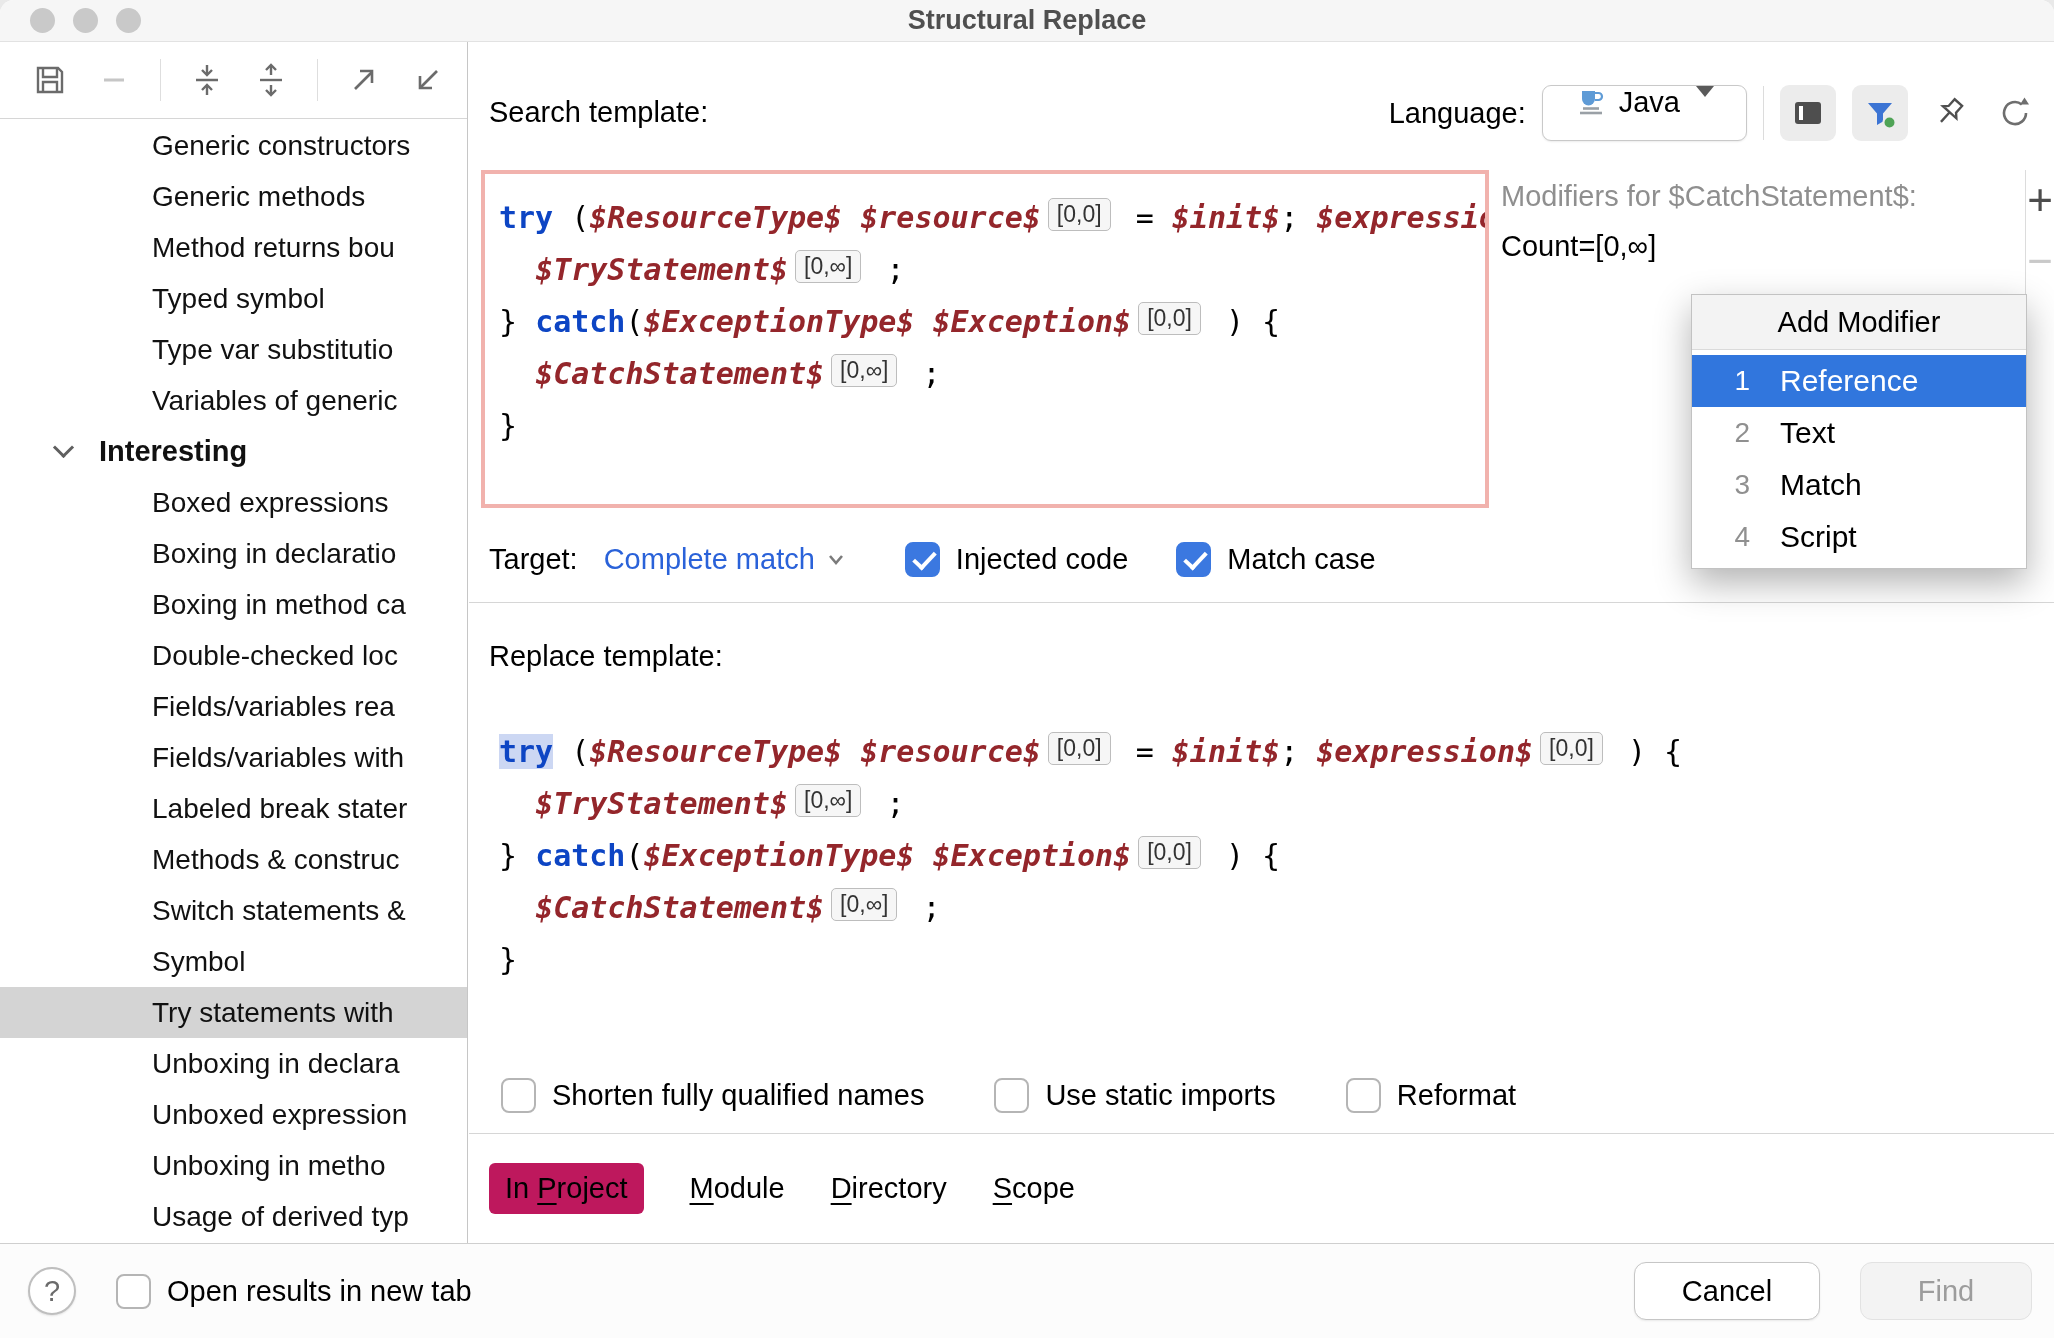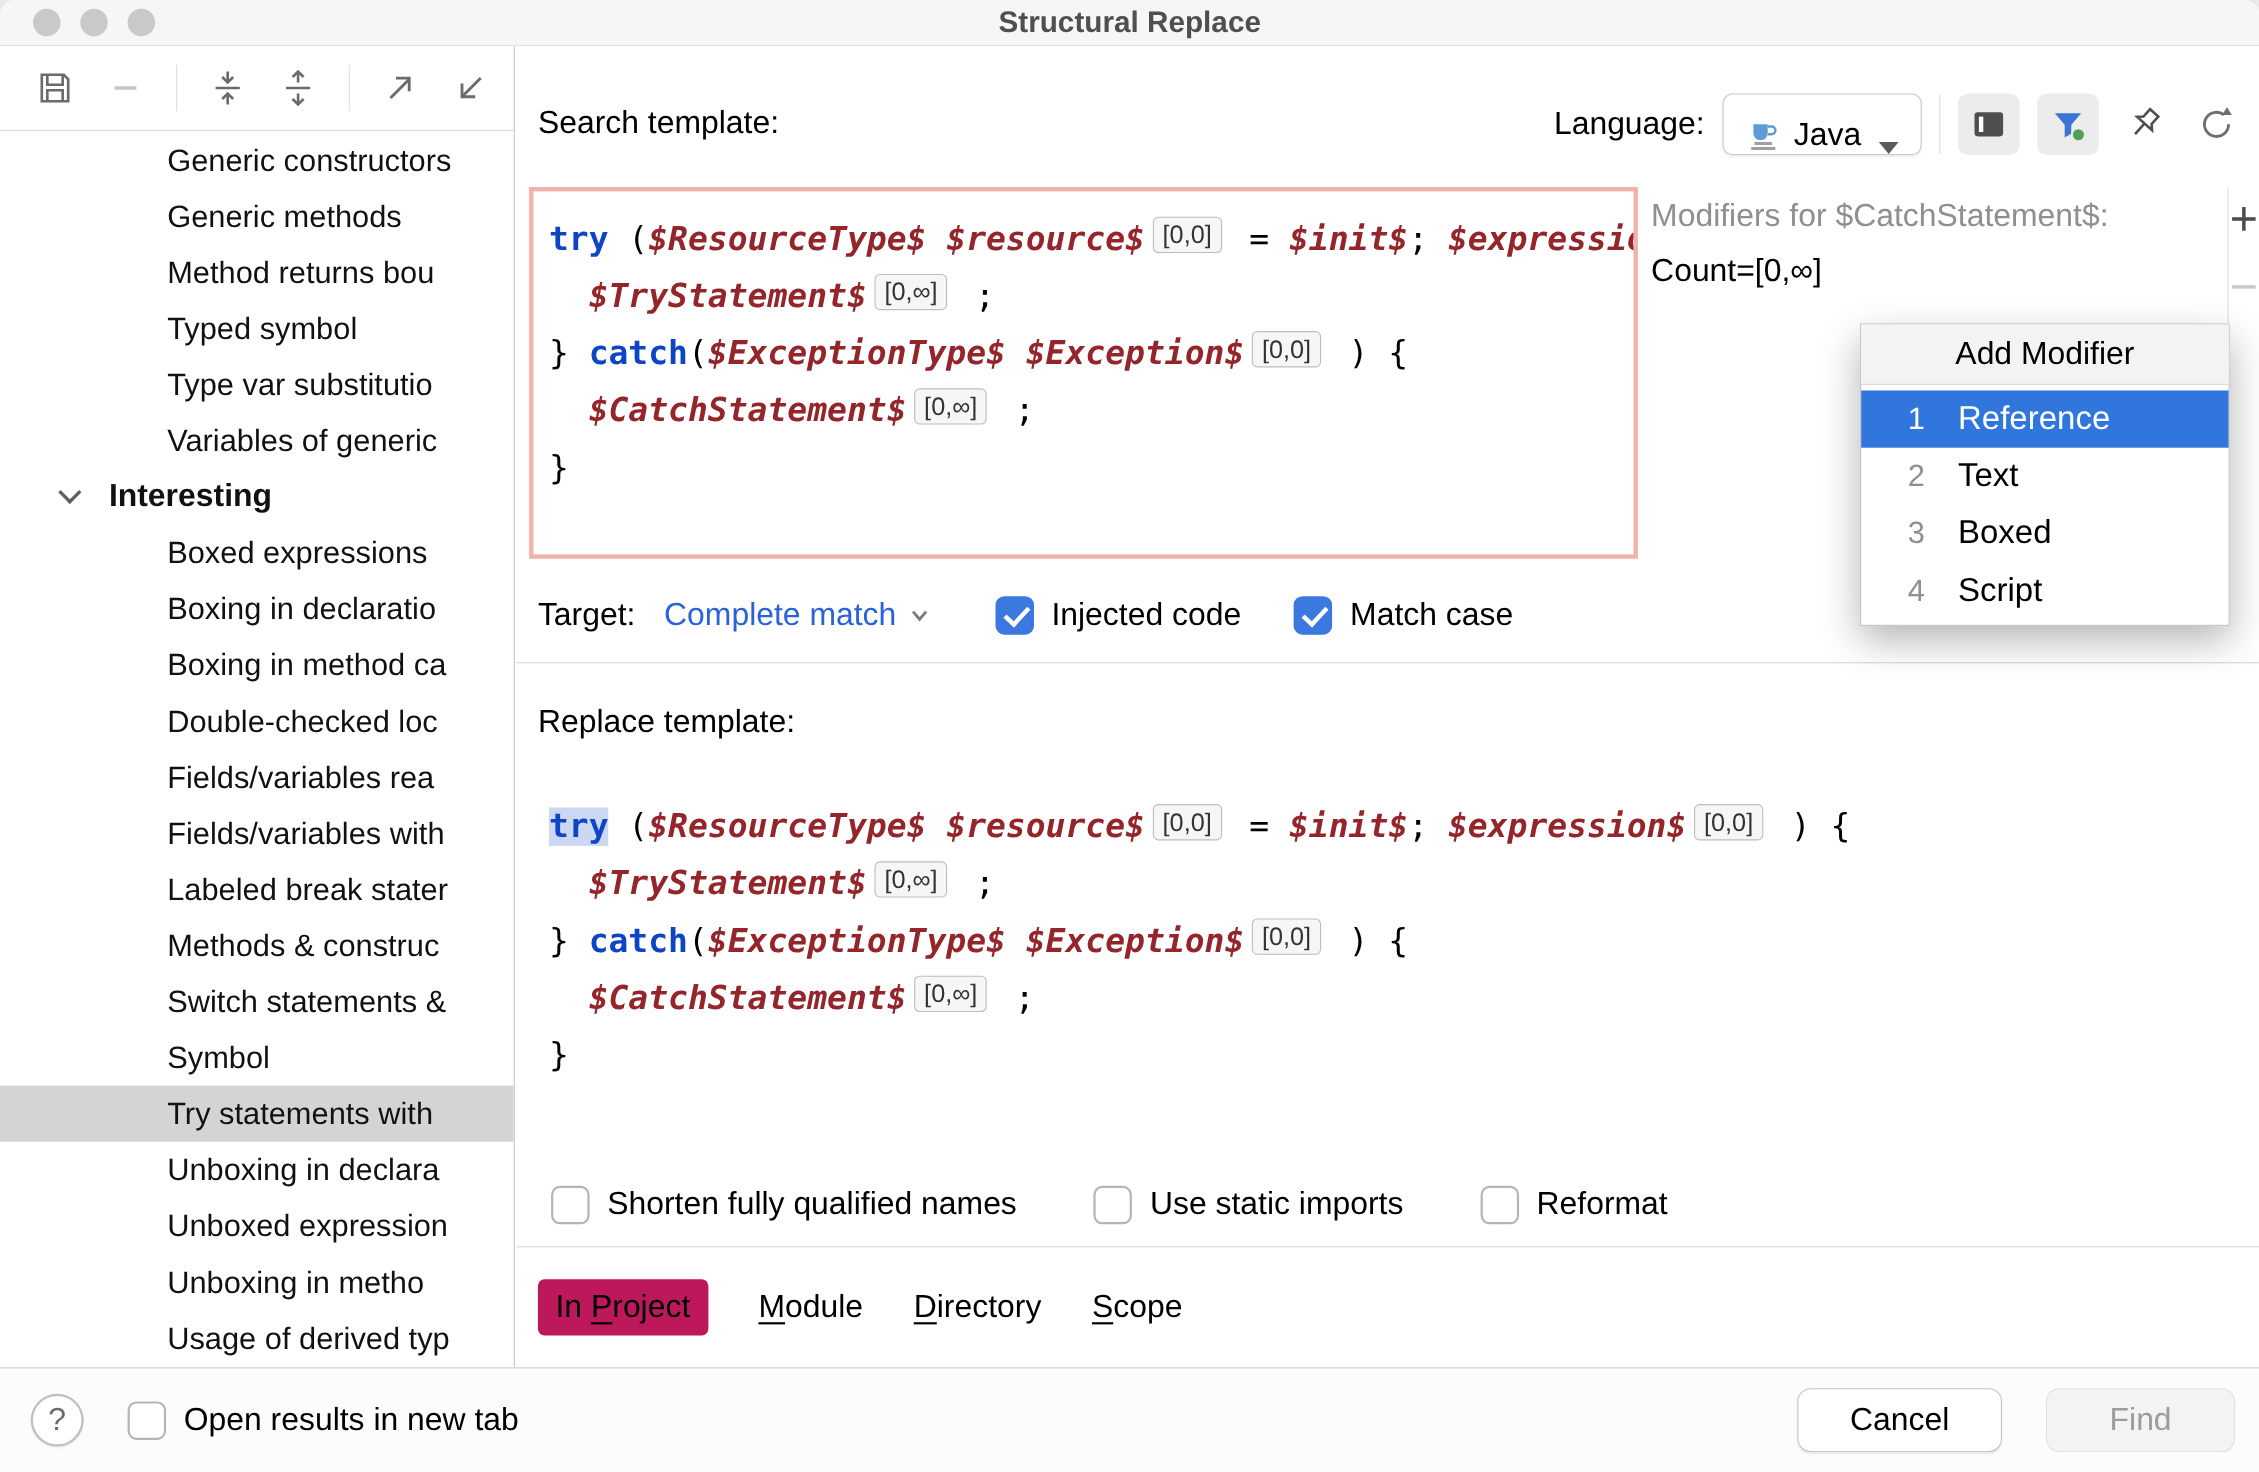--- a/index.html
+++ b/index.html
@@ -22,21 +22,21 @@
 .tree-row{height:51px;display:flex;align-items:center;padding-left:152px;white-space:nowrap;color:#111;cursor:default}
 .tree-row.group{padding-left:56px;font-weight:700;font-size:29px}
 .tree-row.selected{background:#d4d4d4}
 .chev{width:15px;height:15px;border-right:3px solid #5f5f5f;border-bottom:3px solid #5f5f5f;transform:rotate(45deg);margin-right:28px;margin-top:-8px;flex:none}
 
 
 .main{position:absolute;left:469px;top:42px;width:1585px;height:1201px;background:#fff}
 .label{font-size:29px;color:#000}
 .search-label{position:absolute;left:20px;top:54px}
 .lang-controls{position:absolute;right:14px;top:42px;display:flex;align-items:center;gap:16px;height:58px}
-.combo{height:56px;border:1px solid #c9c9c9;border-radius:9px;background:#fff;display:flex;align-items:flex-end;gap:12px;padding:0 20px;font-size:29px;box-shadow:0 1px 2px rgba(0,0,0,.08);cursor:pointer}
+.combo{height:56px;border:1px solid #c9c9c9;border-radius:9px;background:#fff;display:flex;align-items:flex-start;gap:12px;padding:0 32px;font-size:29px;box-shadow:0 1px 2px rgba(0,0,0,.08);cursor:pointer}
 .combo-arrow{width:0;height:0;border-left:9px solid transparent;border-right:9px solid transparent;border-top:11px solid #5a5a5a;margin-left:4px}
 .v-sep{width:1px;height:54px;background:#dcdcdc}
 .hdr-btn{width:56px;height:56px;border-radius:9px;background:#ececec;border:none;display:flex;align-items:center;justify-content:center;cursor:pointer}
 .icon-btn{background:none;border:none;width:50px;height:50px;display:flex;align-items:center;justify-content:center;cursor:pointer}
 
 
 .search-editor{position:absolute;left:12px;top:128px;width:1008px;height:338px;border:4px solid #f1b2ad;background:#fff;padding:18px 14px;overflow:hidden}
 .replace-editor{position:absolute;left:12px;top:648px;width:1560px;height:342px;padding:36px 18px;overflow:hidden}
 .code-line{font-family:"DejaVu Sans Mono","Liberation Mono",monospace;font-size:30px;height:52px;line-height:52px;white-space:pre}
 .tok-k,.tok-khl{color:#0d45c4;font-weight:700}
@@ -292,21 +292,21 @@
           <div class="popup-row selected">
             <span class="popup-num">1</span>
             <span class="popup-label">Reference</span>
           </div>
           <div class="popup-row">
             <span class="popup-num">2</span>
             <span class="popup-label">Text</span>
           </div>
           <div class="popup-row">
             <span class="popup-num">3</span>
-            <span class="popup-label">Boxed</span>
+            <span class="popup-label">Match</span>
           </div>
           <div class="popup-row">
             <span class="popup-num">4</span>
             <span class="popup-label">Script</span>
           </div>
         </div>
     </div>
 
     <div class="target-row">
       <span class="label target-label">Target:</span>

